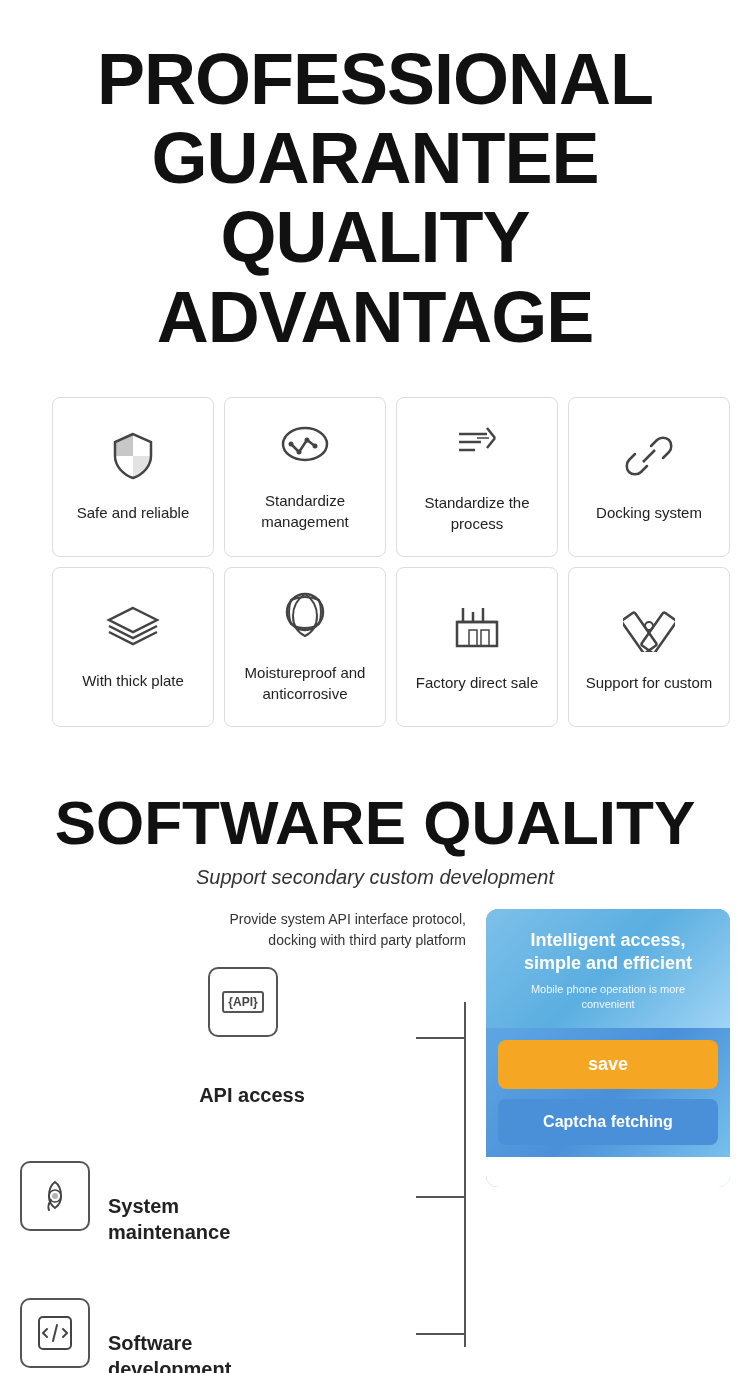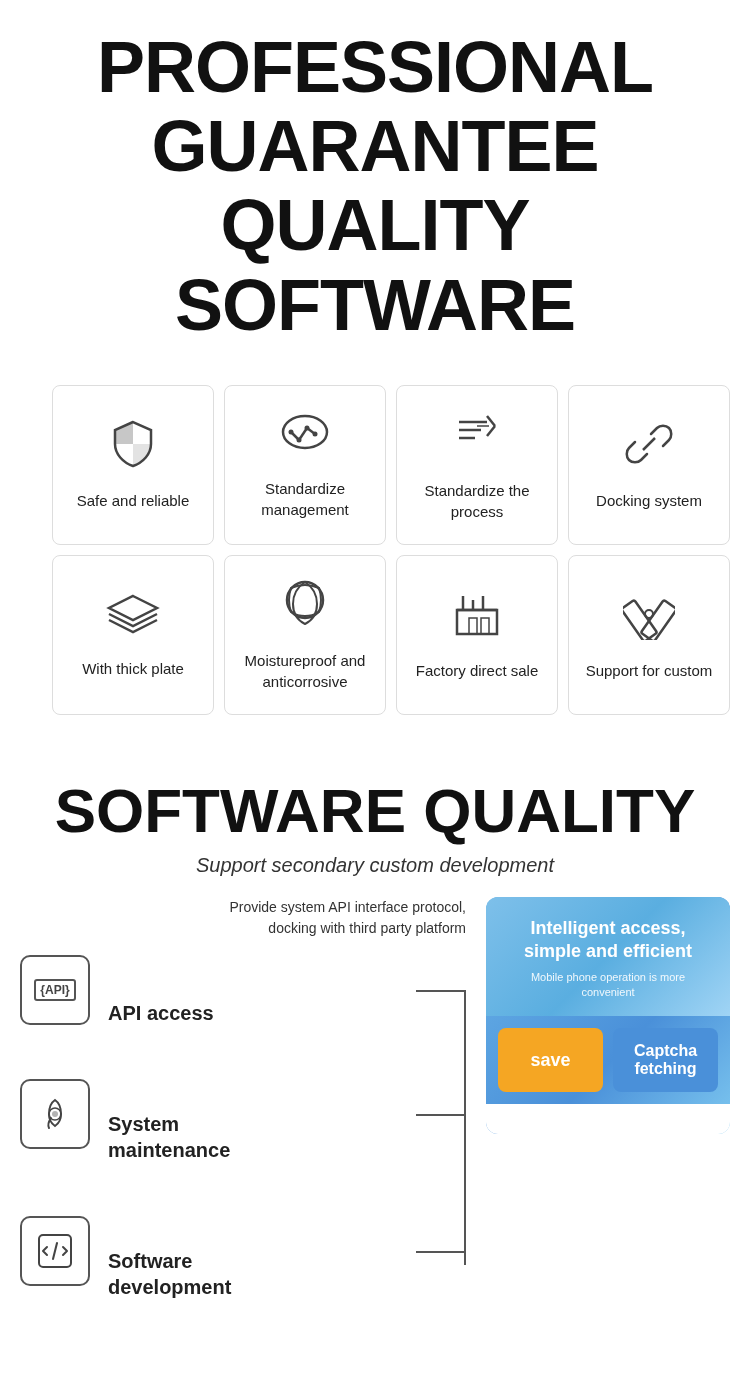--- a/index.html
+++ b/index.html
@@ -7,21 +7,21 @@
       font-family: Arial, sans-serif;
       background: #fff;
       width: 750px;
       min-height: 1373px;
       overflow-x: hidden;
     }
 
     
     .header-section {
       text-align: center;
-      padding: 28px 20px 30px;
+      padding: 40px 20px 30px;
     }
     .header-title {
       font-size: 72px;
       font-weight: 900;
       line-height: 1.1;
       color: #111;
       letter-spacing: -1px;
     }
 
     
@@ -148,21 +148,21 @@
       line-height: 1.3;
     }
     .panel-top .sub-text {
       font-size: 11px;
       color: rgba(255,255,255,0.9);
       line-height: 1.4;
     }
     .panel-buttons {
       padding: 12px;
       display: flex;
-      flex-direction: row;
+      flex-direction: column;
       gap: 10px;
     }
     .btn-save {
       background: #f5a623;
       color: #fff;
       border: none;
       border-radius: 8px;
       padding: 14px;
       font-size: 18px;
       font-weight: bold;
@@ -190,21 +190,21 @@
       position: relative;
     }
   </style>
 </head>
 <body>
 
 <div class="header-section">
   <div class="header-title">
     <span>PROFESSIONAL</span><br>
     <span>GUARANTEE</span><br>
-    <span>QUALITY SOFTWARE</span>
+    <span>QUALITY ADVANTAGE</span>
   </div>
 </div>
 
 <div class="grid-section">
   <div class="grid-row">
 
     <div class="grid-cell">
       <div class="icon-wrap">
         <svg width="52" height="52" viewBox="0 0 52 52" fill="none" xmlns="http://www.w3.org/2000/svg">
           <path d="M26 4L8 12V26C8 36 16 44.5 26 48C36 44.5 44 36 44 26V12L26 4Z" stroke="#444" stroke-width="2.5" fill="none"></path>
@@ -317,21 +317,21 @@
 
     <div class="software-left">
       <div class="provide-text">
         Provide system API interface protocol,<br>docking with third party platform
       </div>
 
       <div class="sw-items-wrapper">
 
         <div style="position:relative;">
 
-          <div class="sw-item" style="margin-bottom:40px;">
+          <div class="sw-item" style="margin-bottom:40px;flex-direction:column;">
             <div class="sw-icon-box api-style">
               <div style="border:2px solid #555;padding:2px 4px;font-size:12px;font-weight:bold;border-radius:3px;">{API}</div>
             </div>
             <div class="sw-label">API access</div>
             <div style="position:absolute;right:0;top:50%;width:50px;height:2px;background:#555;"></div>
           </div>
 
           <div class="sw-item" style="margin-bottom:40px;">
             <div class="sw-icon-box">
               <svg width="40" height="40" viewBox="0 0 40 40" fill="none">

